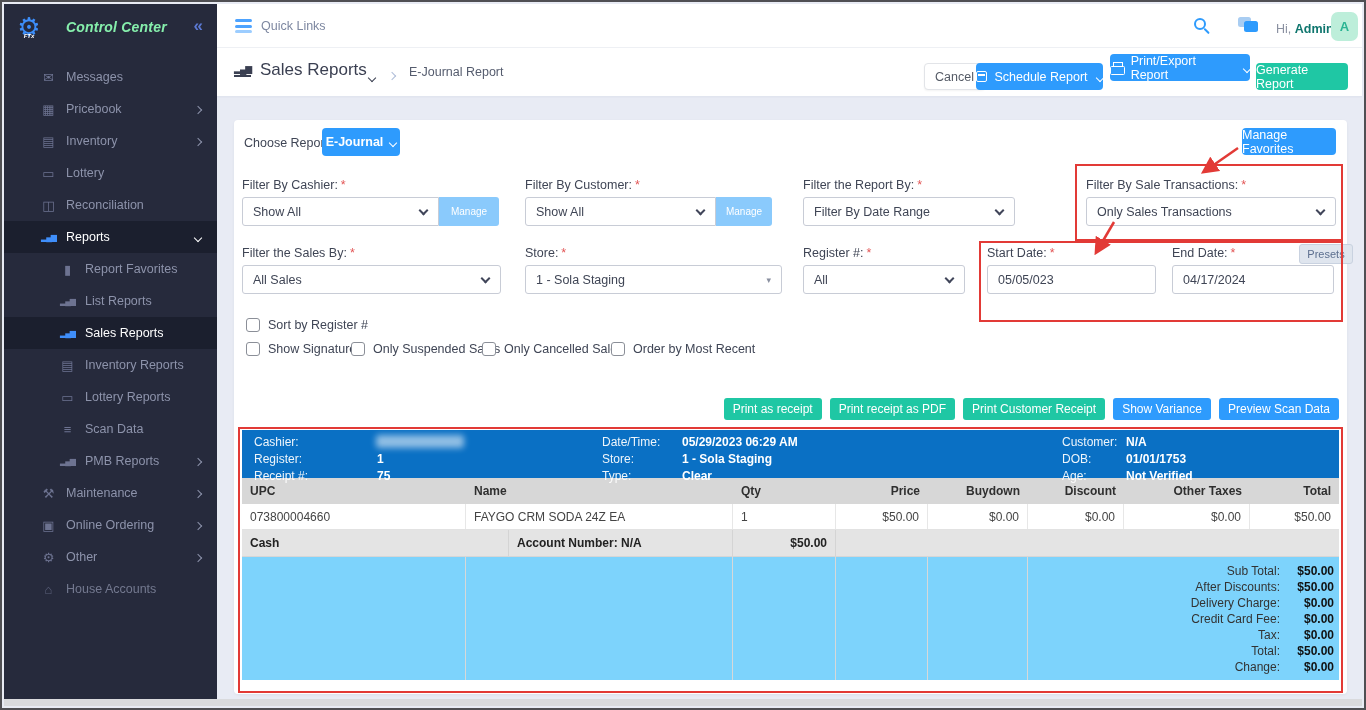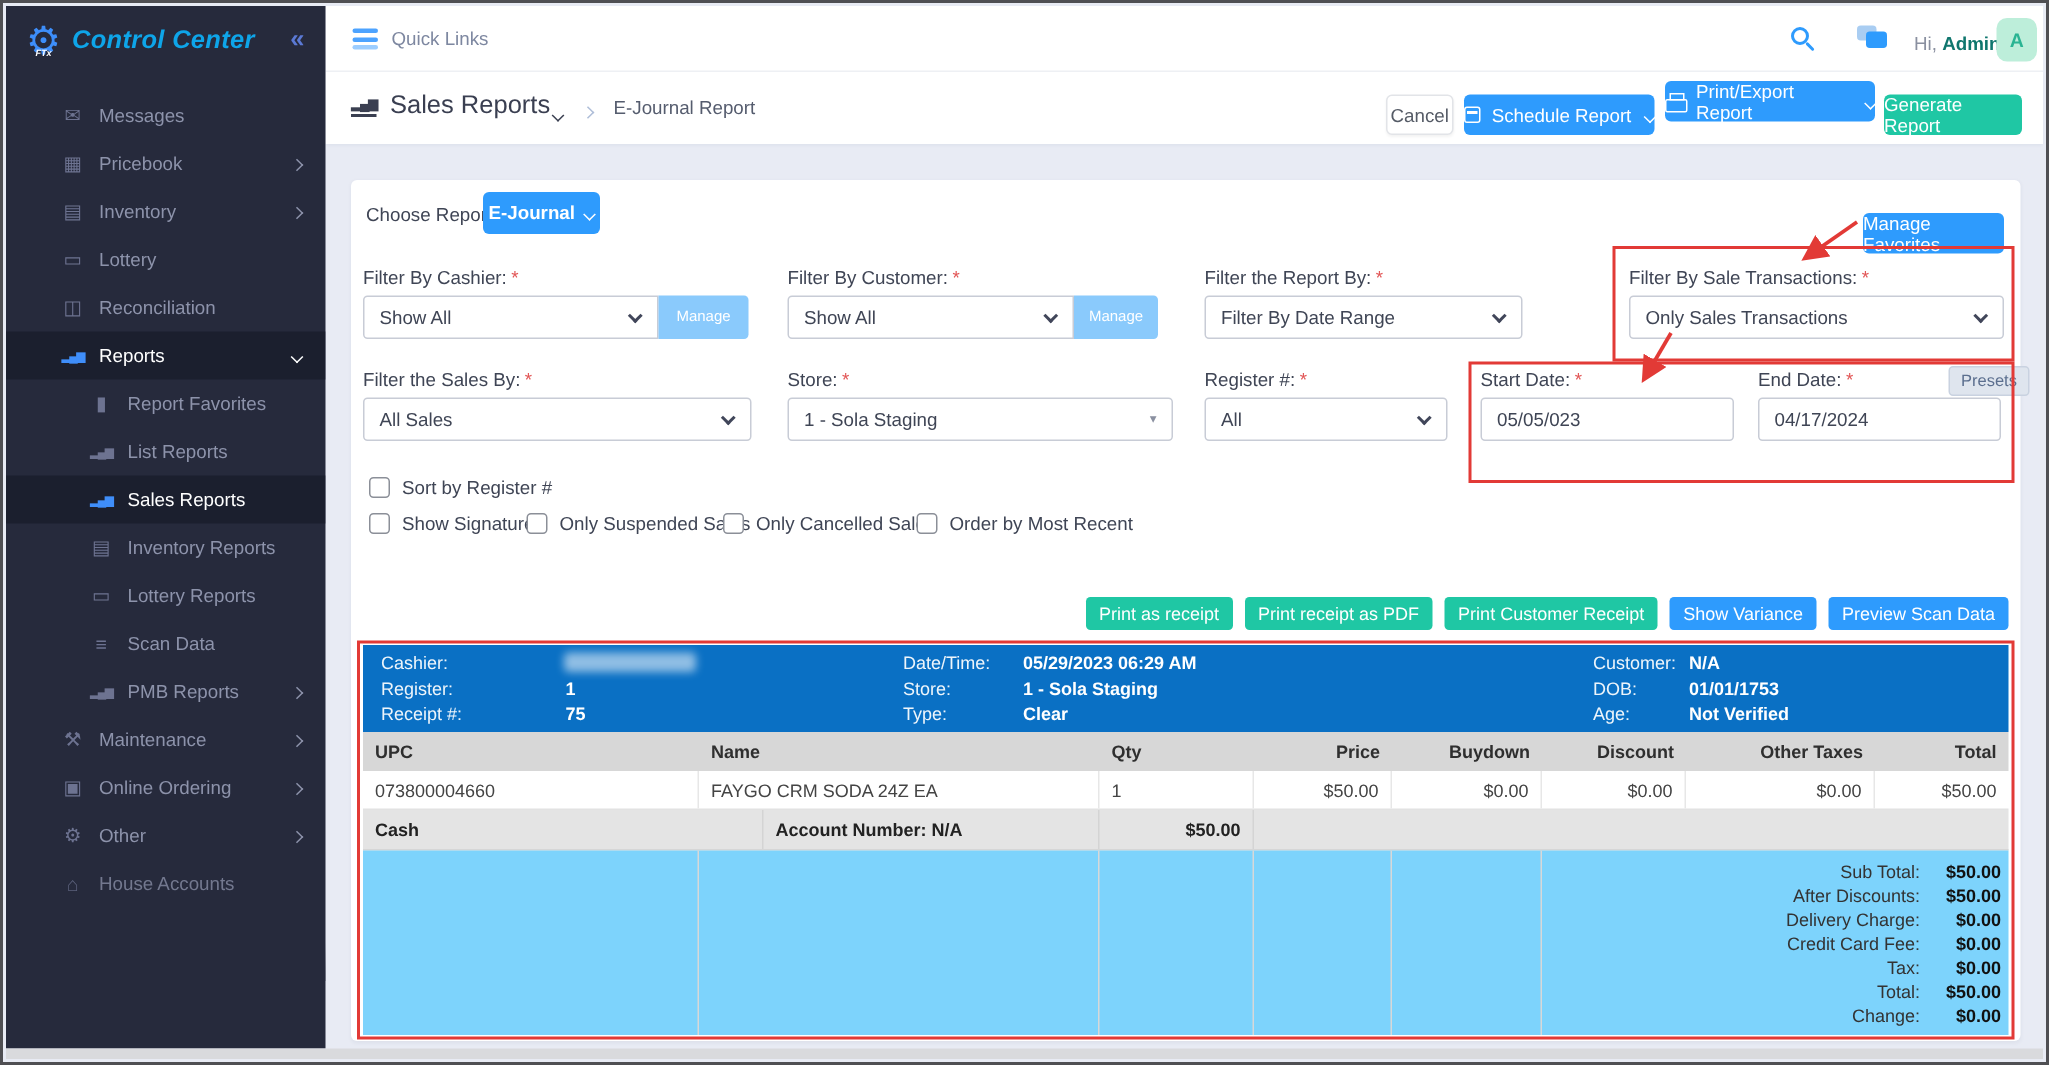--- a/index.html
+++ b/index.html
@@ -7,21 +7,21 @@
   html,body { width:1366px; height:710px; }
   body { font-family:"Liberation Sans","DejaVu Sans",sans-serif; background:#e8ebf4; position:relative; overflow:hidden; }
   .frame { position:absolute; inset:0; border:2px solid #4f4f53; background:#e8ebf4; }
   .bottom-strip { position:absolute; left:2px; right:2px; bottom:2px; height:7px; background:#d9dadd; z-index:5; }
 
   
   .sidebar { position:absolute; left:2px; top:2px; bottom:9px; width:213px; background:#262a3c; z-index:4; overflow:hidden; }
   .logo-row { height:46px; display:flex; align-items:center; padding:0 10px; position:relative; }
   .logo-gear { position:relative; width:30px; height:30px; color:#3d8efa; font-size:26px; line-height:30px; text-align:center; }
   .logo-gear .ftx { position:absolute; left:0; right:0; top:9px; font-size:6px; font-weight:bold; font-style:italic; color:#fff; }
-  .logo-text { color:#0ea5e9; font-size:17px; font-weight:bold; font-style:italic; margin-left:4px; letter-spacing:.2px; }
+  .logo-text { color:#86efac; font-size:14px; font-weight:bold; font-style:italic; margin-left:22px; letter-spacing:.2px; }
   .collapse { position:absolute; right:14px; top:12px; color:#5b79d4; font-size:17px; font-weight:bold; }
   .menu { padding-top:11px; position:relative; }
   .side-item { height:32px; display:flex; align-items:center; padding-left:36px; color:#8d93ab; font-size:12.5px; position:relative; cursor:pointer; }
   .side-item.sub { padding-left:55px; }
   .side-item.active { background:#1b1f2e; color:#ffffff; }
   .si-icon { width:17px; margin-right:9px; color:#6d7391; font-size:13px; text-align:center; flex:0 0 17px; }
   .si-icon.bars { font-size:8px; letter-spacing:-1px; }
   .side-item.active .si-icon { color:#3f8efa; }
   .si-chev { position:absolute; right:16px; }
   .chev { display:inline-block; width:6px; height:6px; border-right:1.6px solid currentColor; border-bottom:1.6px solid currentColor; }
@@ -47,21 +47,21 @@
   .avatar { position:absolute; left:1114px; top:8px; width:27px; height:29px; border-radius:7px; background:#bdeeda; color:#2ab493; font-weight:bold; font-size:13px; display:flex; align-items:center; justify-content:center; }
 
   
   .crumbbar { position:absolute; left:215px; top:46px; right:2px; height:48px; background:#fff; z-index:3; box-shadow:0 1px 2px rgba(40,50,90,.05); }
   .bc-icon { position:absolute; left:17px; top:16px; font-size:9px; letter-spacing:-1px; color:#3a3f51; border-bottom:2px solid #3a3f51; padding-bottom:1px; }
   .bc-title { position:absolute; left:43px; top:12px; font-size:17px; color:#3a3f51; }
   .bc-chev { position:absolute; left:152px; top:19px; color:#3a3f51; }
   .bc-sep { position:absolute; left:172px; top:17px; color:#aebdd8; }
   .bc-page { position:absolute; left:192px; top:17px; font-size:12.5px; color:#555c6e; }
   .btn { display:flex; align-items:center; justify-content:center; border-radius:4px; font-size:12.5px; cursor:pointer; }
-  .btn-cancel { position:absolute; left:707px; top:15px; width:45px; height:27px; background:#fff; border:1px solid #e2e4e8; color:#555b66; box-shadow:0 1px 2px rgba(0,0,0,.05); }
+  .btn-cancel { position:absolute; left:707px; top:15px; width:61px; height:27px; background:#fff; border:1px solid #e2e4e8; color:#555b66; box-shadow:0 1px 2px rgba(0,0,0,.05); }
   .btn-blue { background:#2e9bfd; color:#fff; }
   .btn-sched { position:absolute; left:759px; top:15px; width:127px; height:27px; gap:7px; }
   .btn-print { position:absolute; left:893px; top:6px; width:140px; height:27px; gap:8px; }
   .btn-gen { position:absolute; left:1039px; top:15px; width:92px; height:27px; background:#1fc7a4; color:#fff; }
   .cal-ico { display:inline-block; width:11px; height:11px; border:1.5px solid #fff; border-radius:2px; position:relative; }
   .cal-ico::before { content:""; position:absolute; left:1px; right:1px; top:1.5px; height:2px; background:#fff; }
   .prn-ico { display:inline-block; width:13px; height:11px; position:relative; }
   .prn-ico::before { content:""; position:absolute; left:2.5px; top:0; width:8px; height:3px; border:1.3px solid #fff; }
   .prn-ico::after { content:""; position:absolute; left:0; top:3.5px; width:13px; height:7px; border:1.3px solid #fff; border-radius:1.5px; }
   .btn-chev { margin-left:2px; }
@@ -70,32 +70,32 @@
   .card { position:absolute; left:232px; top:118px; width:1113px; height:574px; background:#fff; border-radius:4px; z-index:2; box-shadow:0 1px 3px rgba(40,50,90,.06); }
   .lbl { position:absolute; font-size:12.5px; color:#3f4555; white-space:nowrap; }
   .req { color:#e25555; margin-left:3px; }
   .sel { position:absolute; height:29px; background:#fff; border:1px solid #c8ccd6; border-radius:3px; font-size:12.5px; color:#3f4555; display:flex; align-items:center; padding:0 26px 0 10px; cursor:pointer; }
   .sel .chev { position:absolute; right:11px; color:#41465a; width:7px; height:7px; border-width:2px; margin-top:-2px; }
   .sel.attached { border-radius:3px 0 0 3px; }
   .sel2-caret { position:absolute; right:10px; color:#8a90a0; font-size:9px; }
   .btn-manage { position:absolute; height:29px; background:#8acafc; color:#fff; border-radius:0 3px 3px 0; font-size:10px; display:flex; align-items:center; justify-content:center; cursor:pointer; }
   .txt-input { position:absolute; height:29px; background:#fff; border:1px solid #c8ccd6; border-radius:3px; font-size:12.5px; color:#3f4555; display:flex; align-items:center; padding:0 10px; }
   .btn-ej { position:absolute; left:88px; top:8px; width:78px; height:28px; gap:7px; font-weight:bold; }
-  .btn-mngfav { position:absolute; left:1008px; top:8px; width:94px; height:27px;margin-top:14px; }
+  .btn-mngfav { position:absolute; left:1008px; top:8px; width:94px; height:27px; }
   .btn-presets { position:absolute; left:1065px; top:124px; width:54px; height:20px; background:#dfe5ee; border:1px solid #c9d2e0; border-radius:3px; color:#5c6f8f; font-size:11px; display:flex; align-items:center; justify-content:center; z-index:60; }
   .cb { position:absolute; display:flex; align-items:center; gap:8px; font-size:12.5px; color:#3f4555; cursor:pointer; }
   .cb-box { width:14px; height:14px; border:1.5px solid #8b8f98; border-radius:3px; background:#fff; }
   .actions { position:absolute; right:8px; top:278px; display:flex; gap:8px; }
   .sm-btn { height:22px; padding:0 9px; border-radius:3px; font-size:12px; color:#fff; display:flex; align-items:center; cursor:pointer; }
   .sm-teal { background:#1fc7a4; }
   .sm-blue { background:#2e9bfd; }
 
   
   .receipt { position:absolute; left:8px; top:310px; width:1097px; height:260px; font-size:12px; }
-  .r-head { position:relative; height:58px; background:#0a70c4; color:#fff; }
+  .r-head { position:relative; height:48px; background:#0a70c4; color:#fff; }
   .rh-lbl { position:absolute; color:rgba(255,255,255,.93); }
   .rh-val { position:absolute; font-weight:bold; }
   .blur-blob { position:absolute; left:134px; top:5px; width:88px; height:13px; border-radius:3px; background:rgba(255,255,255,.55); filter:blur(3px); }
   .r-cols { display:flex; }
   .thead { height:26px; background:#d7d7d7; font-weight:bold; color:#2f2f2f; }
   .thead .c { display:flex; align-items:center; }
   .c { padding:0 8px; overflow:hidden; white-space:nowrap; }
   .c.num { justify-content:flex-end; text-align:right; }
   .w0{width:224px} .w1{width:267px} .w2{width:103px} .w3{width:92px} .w4{width:100px} .w5{width:96px} .w6{width:126px} .w7{width:89px}
   .drow { height:26px; background:#fff; color:#444; border-bottom:1px solid #e2e2e2; }

